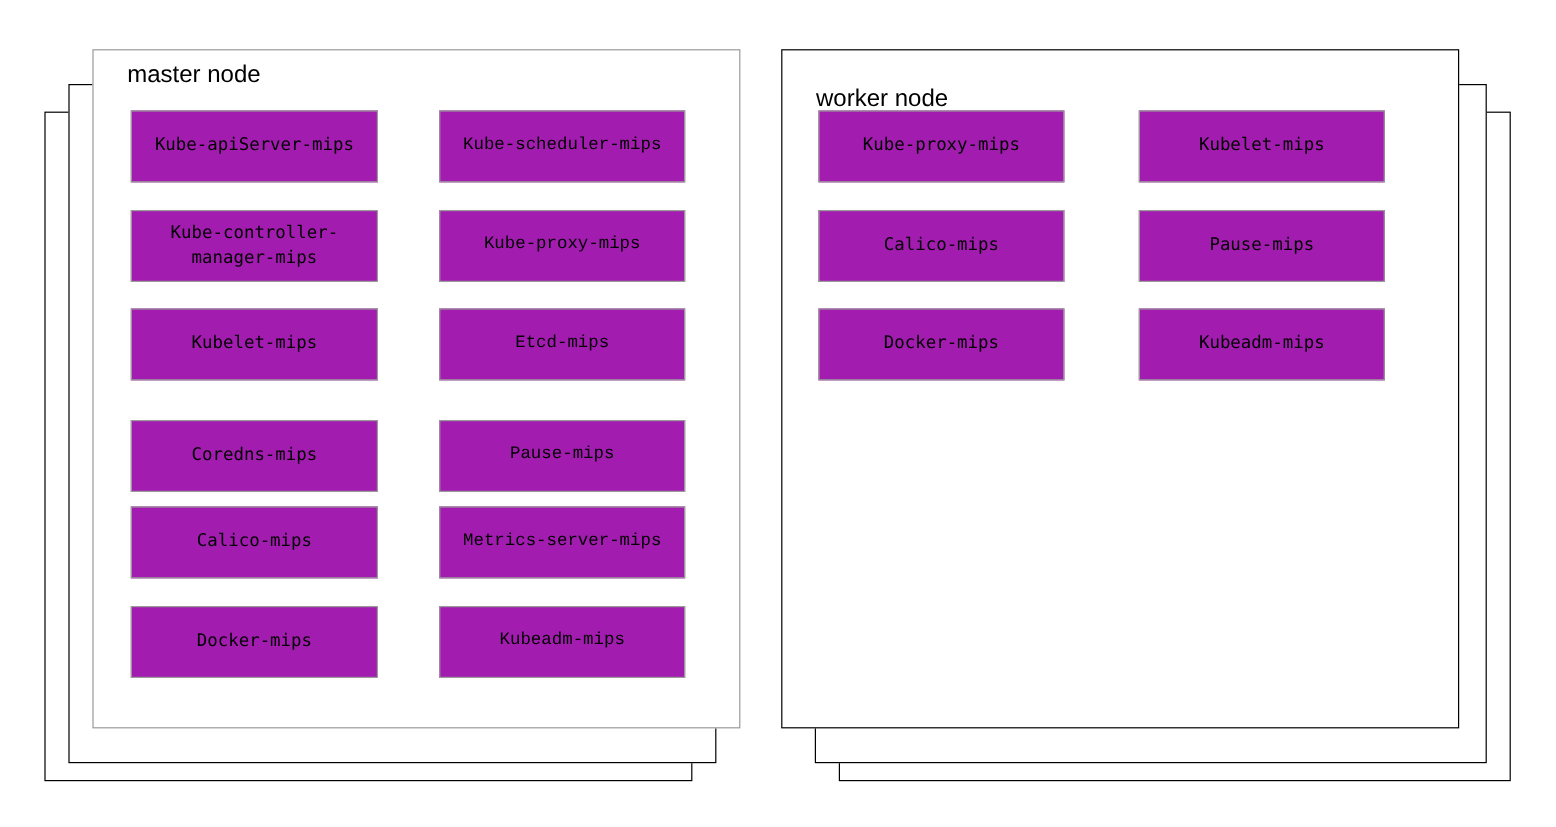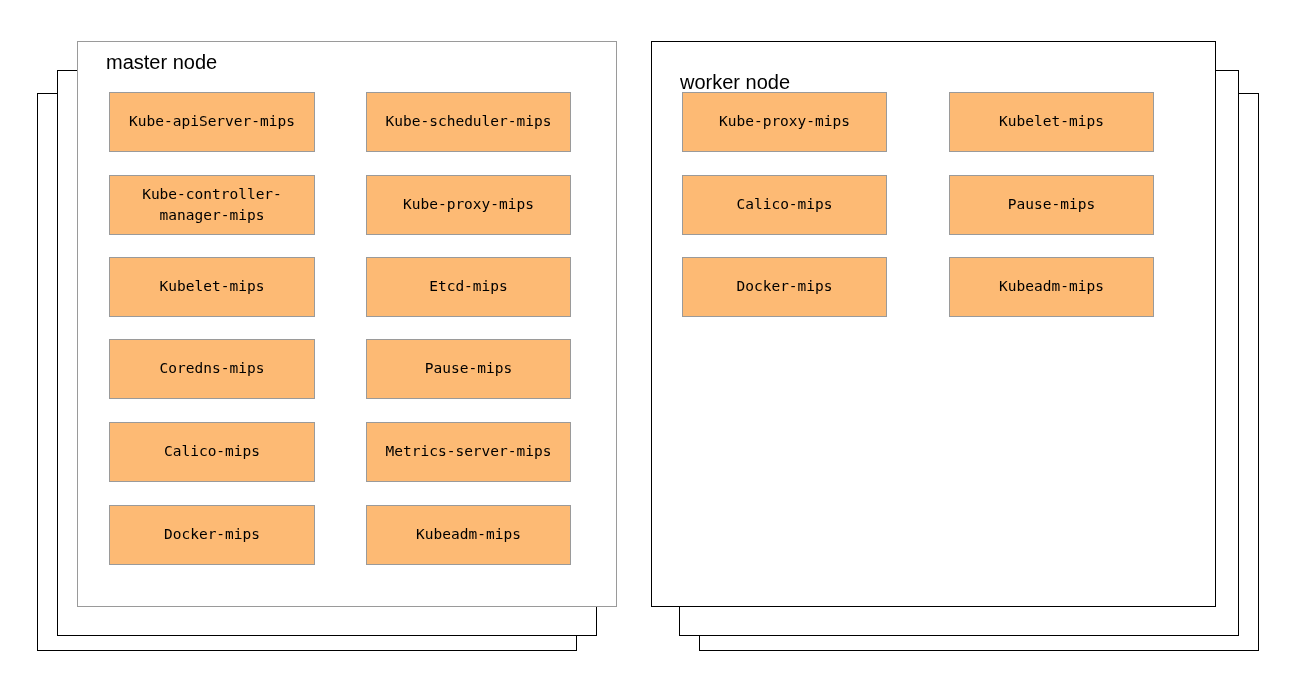--- a/index.html
+++ b/index.html
@@ -54,42 +54,42 @@
   .component-grid {
     position: absolute;
   }
   #master-grid { left: 109px; top: 92px; }
   #worker-grid { left: 682px; top: 92px; }
 
   .component-box {
     position: absolute;
     box-sizing: border-box;
     border: 1px solid #9a9a9a;
-    background: #fdba74;
+    background: #a21caf;
     display: flex;
     align-items: center;
     justify-content: center;
     text-align: center;
     font-family: "DejaVu Sans Mono", "Liberation Mono", monospace;
     font-size: 14.5px;
     line-height: 1.45;
     color: #000000;
     padding: 2px 4px;
   }
   
   #master-grid .col-left  { left: 0px;   width: 206px; height: 60px; }
-  #master-grid .col-right { left: 257px; width: 205px; height: 60px; }
+  #master-grid .col-right { left: 257px; width: 205px; height: 60px; font-family: Liberation Mono, monospace; }
   
   #worker-grid .col-left  { left: 0px;   width: 205px; height: 60px; }
   #worker-grid .col-right { left: 267px; width: 205px; height: 60px; }
 
   .row-0 { top: 0px;   }
   .row-1 { top: 83px;  }
   .row-2 { top: 165px; }
-  .row-3 { top: 247px; }
+  .row-3 { top: 258px; }
   .row-4 { top: 330px; }
   .row-5 { top: 413px; }
 </style>
 </head>
 <body>
 
 <div class="canvas">
 
   <div class="stack-layer back" id="master-layer-3"></div>
   <div class="stack-layer back" id="master-layer-2"></div>

